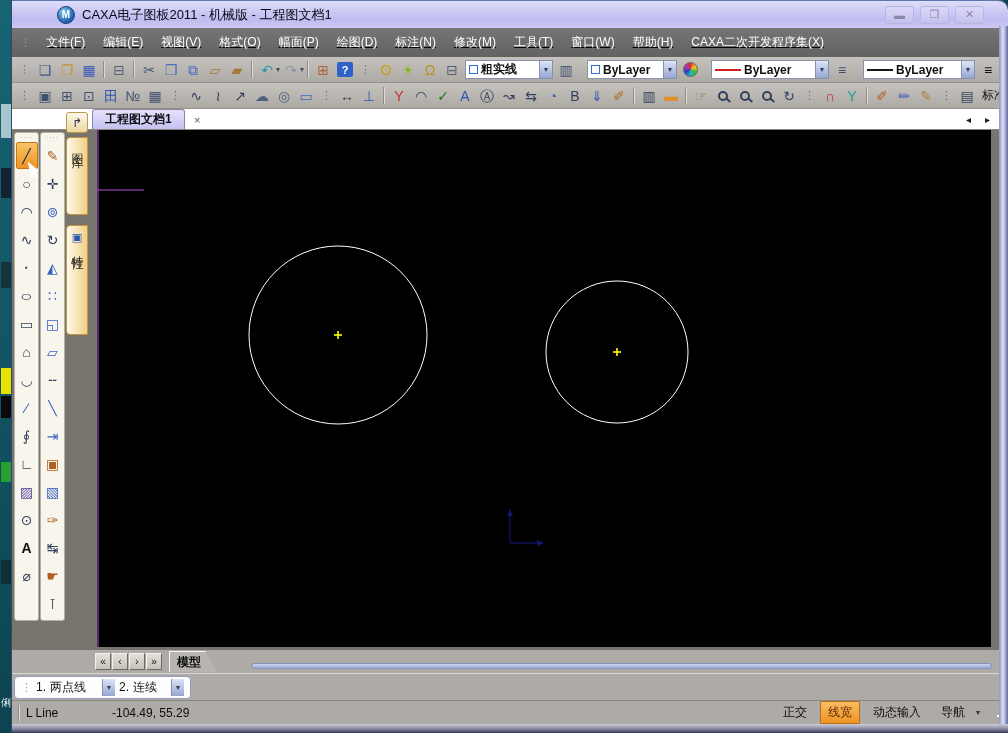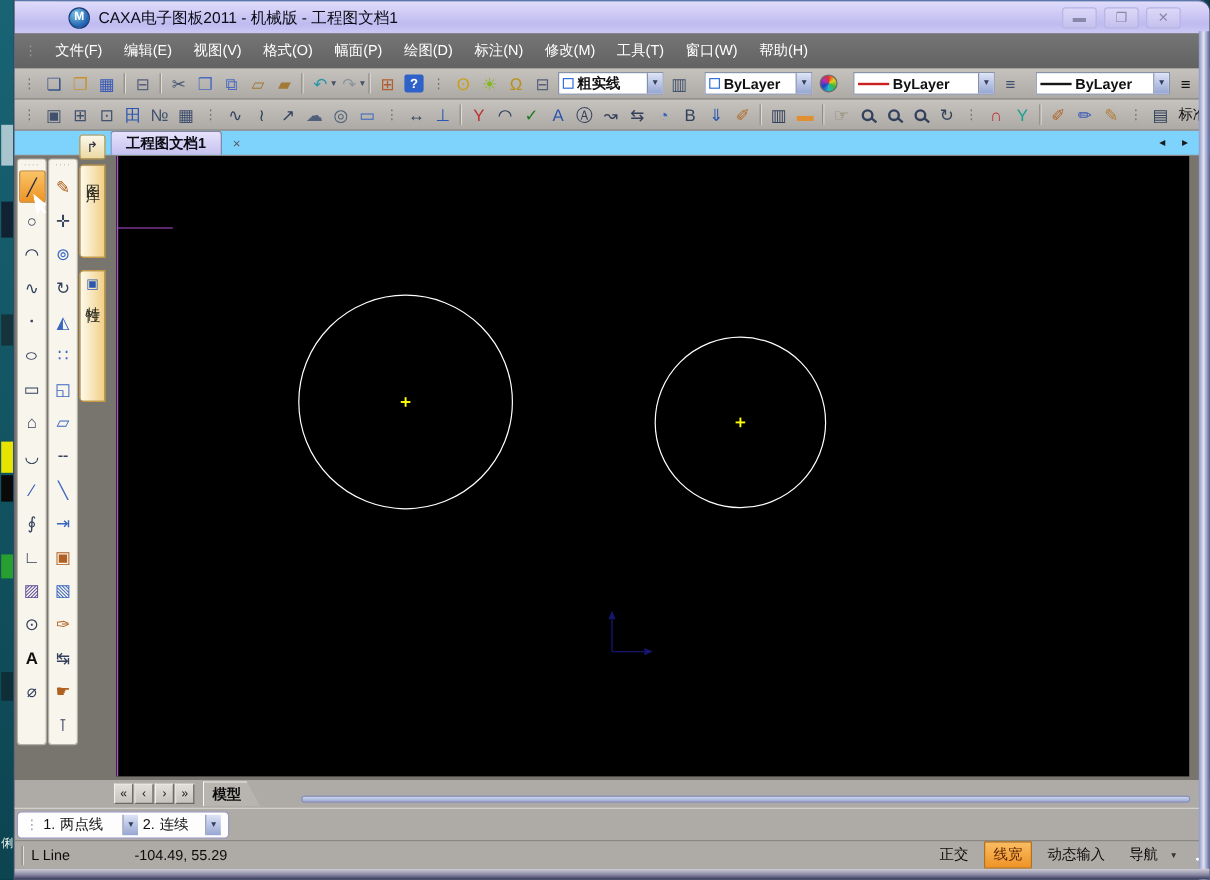--- a/index.html
+++ b/index.html
@@ -55,21 +55,21 @@
     font-size:12px;color:#111;padding-left:3px;margin:0 2px;flex:0 0 auto;}
   .combo .val{flex:1;overflow:hidden;white-space:nowrap;padding:0 3px;font-weight:bold;}
   .sw-sq{width:9px;height:9px;border:1px solid #2f6fe0;flex:0 0 auto;}
   .sw-line-red{width:26px;height:2px;background:#cc2020;flex:0 0 auto;}
   .sw-line-black{width:26px;height:2px;background:#161616;flex:0 0 auto;}
   .dropbtn{width:13px;height:17px;margin-left:2px;background:linear-gradient(#dde4f6,#96a6d2);
     border-left:1px solid #8890b0;display:flex;align-items:center;justify-content:center;
     font-size:7px;color:#333e5c;flex:0 0 auto;}
   .tlabel{font-size:12px;color:#111;padding:0 4px;flex:0 0 auto;}
   
-  .tabbar{height:21px;background:#7dd3fc;border-bottom:1px solid #8a8782;display:flex;
+  .tabbar{height:21px;background:#ffffff;border-bottom:1px solid #8a8782;display:flex;
     align-items:flex-end;padding-left:80px;flex:0 0 auto;position:relative;}
   .doctab{height:20px;padding:0 12px;background:linear-gradient(#e6e2fb,#c5c1ef);
     border:1px solid #8886a2;border-bottom:none;border-radius:3px 3px 0 0;font-size:12px;
     font-weight:bold;color:#0c0c14;display:flex;align-items:center;}
   .tabclose{width:15px;height:15px;margin:0 0 2px 5px;display:flex;align-items:center;justify-content:center;
     font-size:11px;color:#555;}
   .tabscrolls{position:absolute;right:14px;top:4px;display:flex;gap:6px;}
   .tabscroll{width:13px;height:13px;display:flex;align-items:center;justify-content:center;
     color:#1a1a1a;font-size:10px;}
   
@@ -161,32 +161,33 @@
           <span>❐</span>
         </div>
         <div class="winbtn">
           <span>✕</span>
         </div>
       </div>
   </div>
 
   <div class="menubar">
     <span class="menugrip">⋮</span>
-    <span id="menuitems" style="display:flex;">
+    <span id="menuitems" style="display:flex;text-decoration:underline;">
         <span class="menu-item">文件(F)</span>
         <span class="menu-item">编辑(E)</span>
         <span class="menu-item">视图(V)</span>
         <span class="menu-item">格式(O)</span>
         <span class="menu-item">幅面(P)</span>
         <span class="menu-item">绘图(D)</span>
         <span class="menu-item">标注(N)</span>
         <span class="menu-item">修改(M)</span>
         <span class="menu-item">工具(T)</span>
         <span class="menu-item">窗口(W)</span>
         <span class="menu-item">帮助(H)</span>
+        <span class="menu-item">CAXA二次开发程序集(X)</span>
       </span>
   </div>
 
   <div class="toolrow" id="toolrow1">
       <span class="tgrip">⋮</span>
       <span class="tbtn">
         <span class="g" style="color: rgb(54, 83, 140);">❏</span>
       </span>
       <span class="tbtn">
         <span class="g" style="color: rgb(200, 146, 50);">❐</span>

